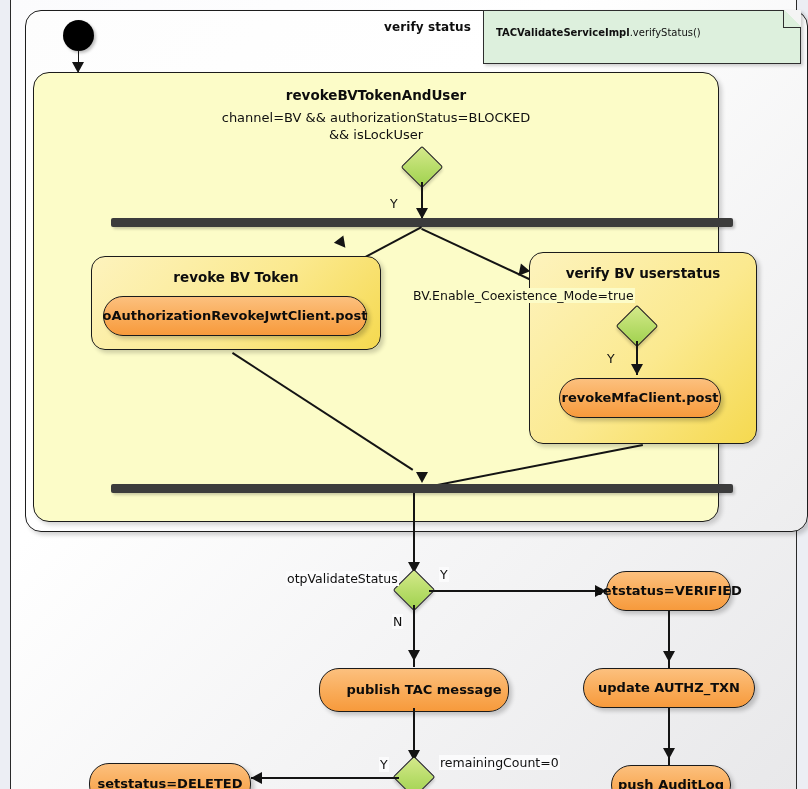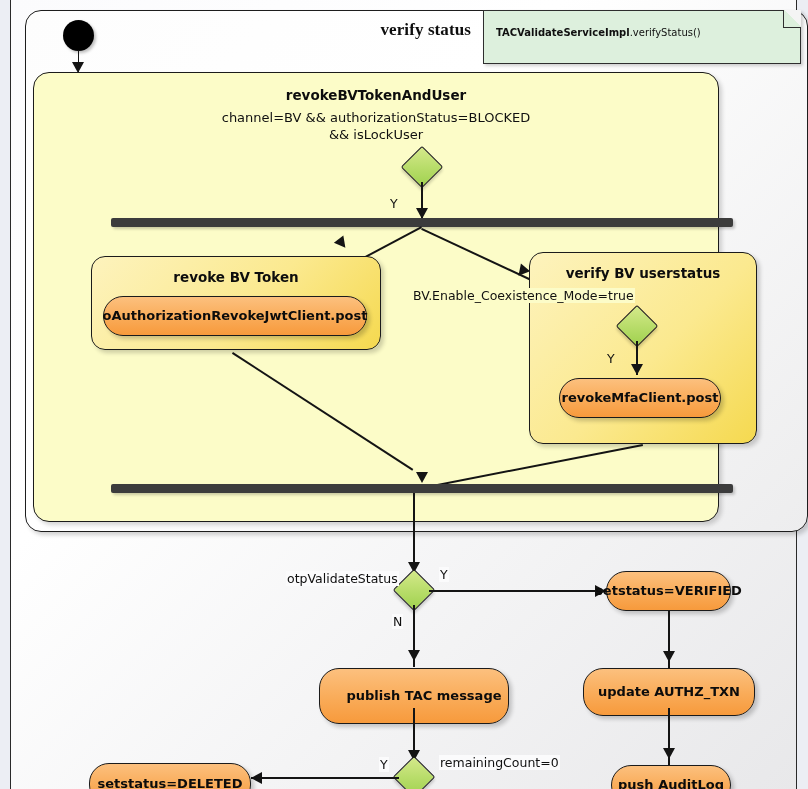--- a/index.html
+++ b/index.html
@@ -18,23 +18,22 @@
   
   #activity-outer{
     position:absolute;left:14px;top:10px;width:783px;height:522px;
     background:linear-gradient(135deg,#fdfdfd 0%,#ffffff 40%,#ededee 100%);
     border:1.6px solid #1d1d1d;border-radius:16px;
     box-sizing:border-box;
     box-shadow:3px 3px 4px rgba(0,0,0,.18);
   }
   #diagram-title{
     position:absolute;left:300px;top:20px;width:160px;
-    text-align:right;font-size:17px;font-weight:bold;color:#0d0d0d;
+    text-align:right;font-size:12px;font-weight:bold;color:#0d0d0d;
     letter-spacing:.1px;
-    font-family:Liberation Serif, serif;
   }
   
   #note{
     position:absolute;left:472px;top:10px;width:318px;height:54px;
     background:#ddf0dd;border:1.4px solid #2e2e2e;box-sizing:border-box;
     box-shadow:2px 2px 3px rgba(0,0,0,.18);
   }
   #note .fold{
     position:absolute;right:-1px;top:-1px;width:17px;height:17px;
     background:linear-gradient(225deg,#f4f4f4 0%,#f4f4f4 50%,#ddf0dd 50%);
@@ -87,22 +86,22 @@
   .act{
     position:absolute;border:1.4px solid #1b1b1b;border-radius:20px;
     background:linear-gradient(180deg,#fcc07e 0%,#f9ab58 55%,#f79a3c 100%);
     box-sizing:border-box;box-shadow:3px 3px 4px rgba(0,0,0,.2);
     display:flex;align-items:center;justify-content:center;
     font-size:13px;font-weight:bold;color:#0c0c0c;text-align:center;line-height:16px;
   }
   #act-oauth{left:92px;top:296px;width:264px;height:40px;}
   #act-mfa{left:548px;top:378px;width:162px;height:40px;}
   #act-verified{left:595px;top:571px;width:125px;height:40px;}
-  #act-publish{left:308px;top:668px;width:190px;height:56px;padding-left:20px;}
-  #act-authz{left:572px;top:668px;width:172px;height:48px;}
+  #act-publish{left:308px;top:668px;width:190px;height:44px;padding-left:20px;}
+  #act-authz{left:572px;top:668px;width:172px;height:40px;}
   #act-audit{left:600px;top:765px;width:120px;height:40px;}
   #act-deleted{left:78px;top:763px;width:162px;height:42px;}
   
   .dmd{
     position:absolute;background:linear-gradient(135deg,#d5e98b 0%,#b9dd6b 50%,#9fd14e 100%);
     border:1.4px solid #1b1b1b;transform:rotate(45deg);border-radius:2px;
     box-sizing:border-box;box-shadow:2px 2px 3px rgba(0,0,0,.18);
   }
   #dmd-lock{left:396px;top:152px;width:30px;height:30px;}
   #dmd-coex{left:611px;top:311px;width:30px;height:30px;}

